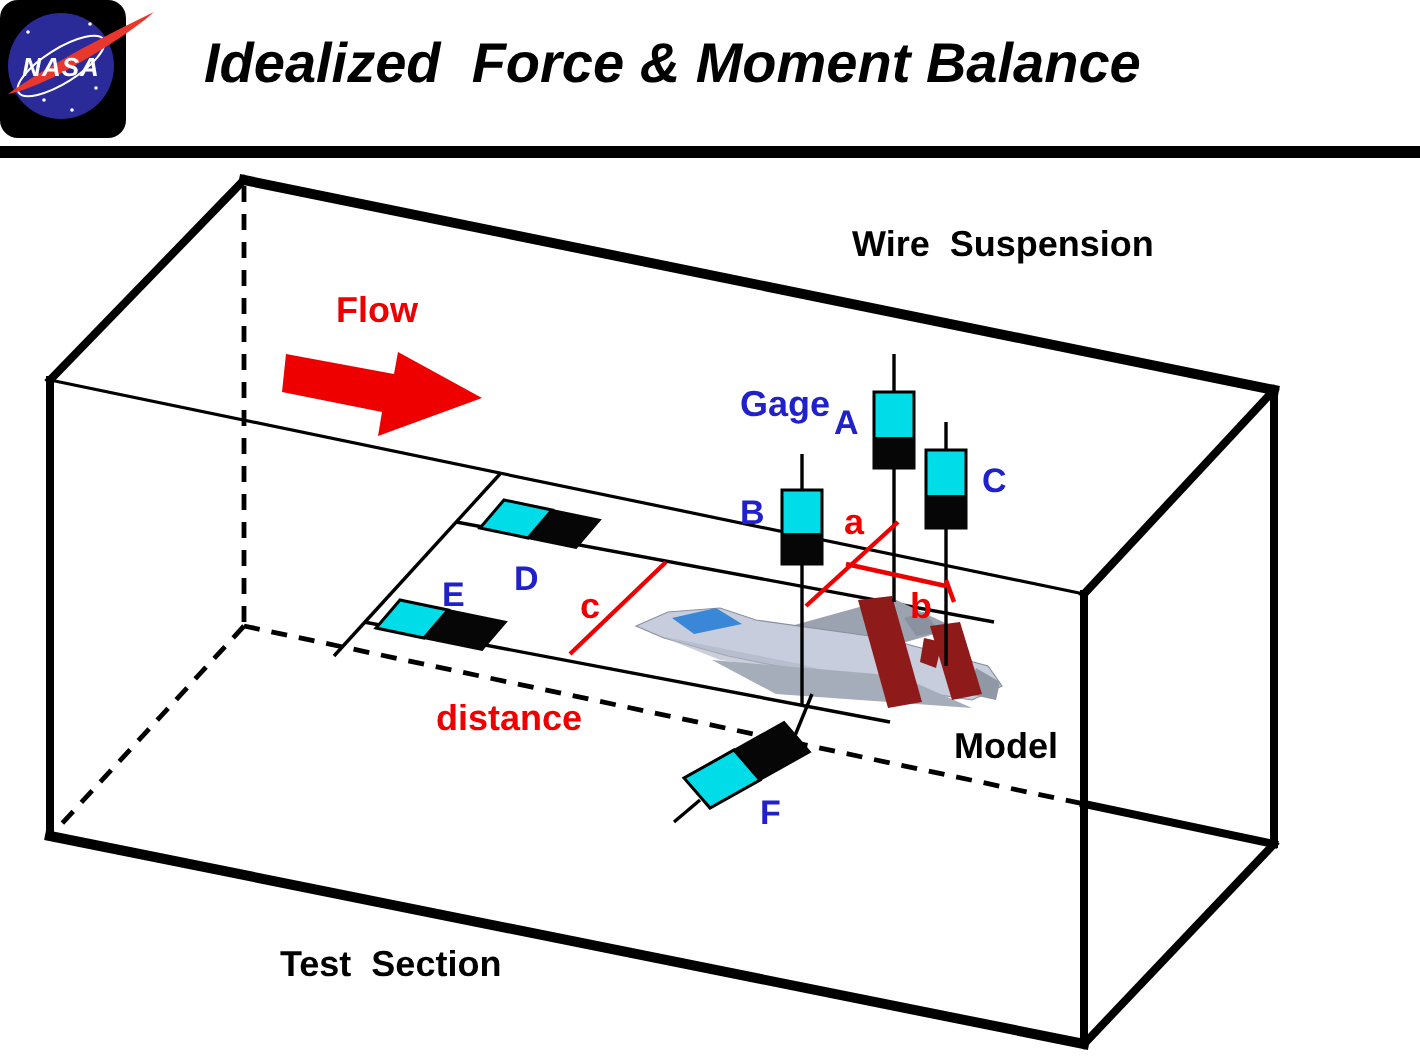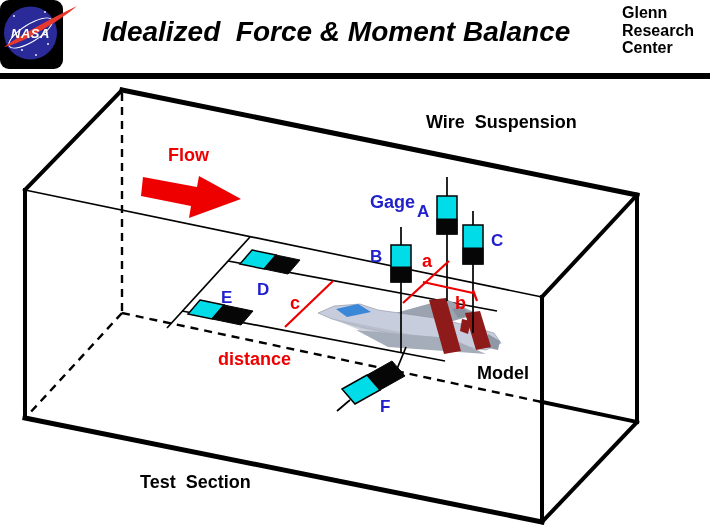--- a/index.html
+++ b/index.html
@@ -44,25 +44,20 @@
       <circle cx="48" cy="44" r="0.9"></circle>
       <circle cx="36" cy="55" r="0.9"></circle>
     </g>
     <ellipse cx="30.5" cy="33" rx="25" ry="8.5" fill="none" stroke="#fff" stroke-width="1" transform="rotate(-32 30.5 33)"></ellipse>
     <path d="M4 47 C 22 34, 48 20, 77 6 C 66 16, 46 28, 30 37 C 20 42, 10 46, 4 47 Z" fill="#E8372C"></path>
     <text x="30.5" y="38" text-anchor="middle" class="nasa-txt">NASA</text>
   </svg>
 
   <div class="header-title">Idealized  Force &amp; Moment Balance</div>
 
-  <div class="org-block">
-    <div>Glenn</div>
-    <div>Research</div>
-    <div>Center</div>
-  </div>
 
   <div class="header-rule"></div>
 
   <svg class="scene" width="710" height="532" viewBox="0 0 710 532">
 
     <g>
       <line class="dash" x1="122" y1="93" x2="122" y2="312"></line>
       <line class="dash" x1="122" y1="313" x2="28" y2="415"></line>
       <line class="dash" x1="122" y1="313" x2="542" y2="402"></line>
     </g>

